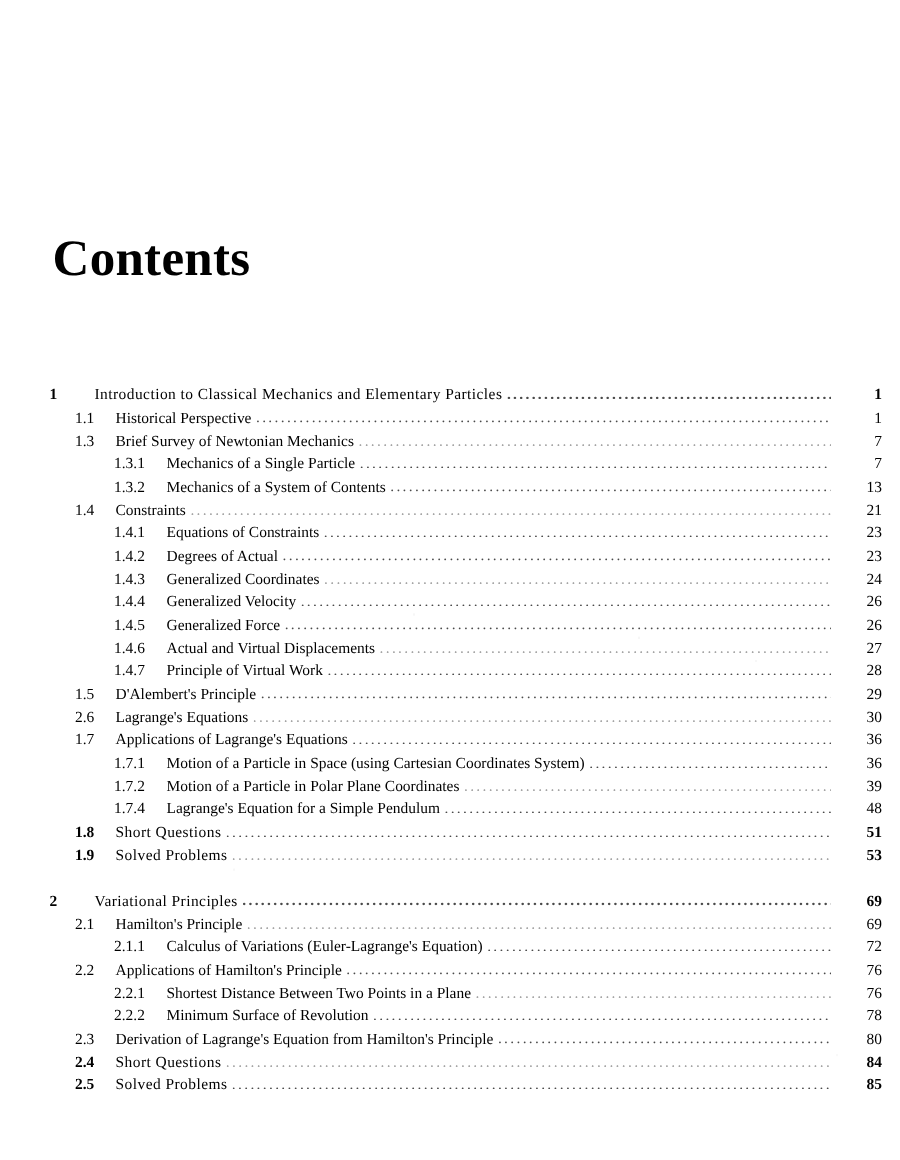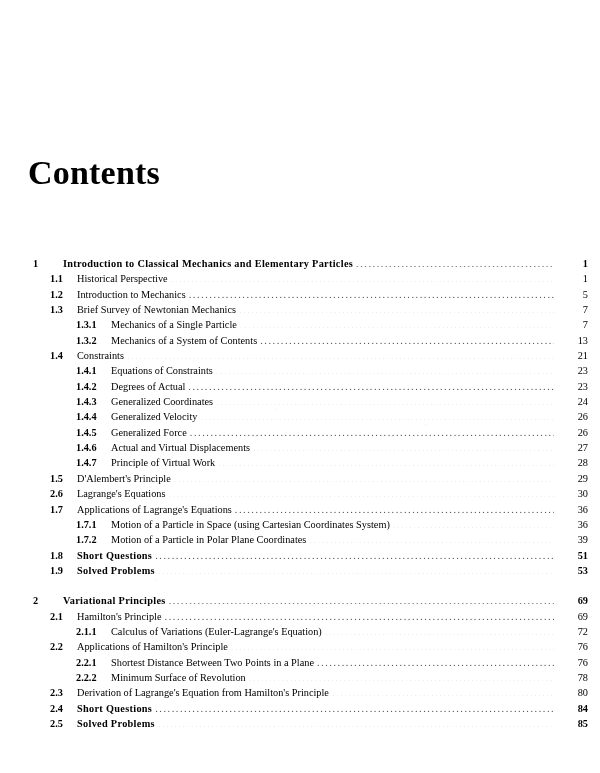--- a/index.html
+++ b/index.html
@@ -31,21 +31,21 @@
       radial-gradient(circle at 84% 57%, rgba(120,120,120,0.25) 0.6px, transparent 1px),
       radial-gradient(circle at 26% 75%, rgba(120,120,120,0.25) 0.6px, transparent 1px),
       radial-gradient(circle at 62% 86%, rgba(120,120,120,0.22) 0.6px, transparent 1px),
       radial-gradient(circle at 8% 84%, rgba(120,120,120,0.22) 0.6px, transparent 1px),
       radial-gradient(circle at 93% 91%, rgba(120,120,120,0.20) 0.6px, transparent 1px);
     background-size: 100% 100%;
   }
 
   #page-title {
     position: absolute;
-    left: 28px;
+    left: 35px;
     top: 132px;
     font-size: 34px;
     font-weight: 700;
     letter-spacing: 0.2px;
     font-family: "Liberation Serif", "DejaVu Serif", serif;
     line-height: 1.05;
     text-align: center;
   }
 
   #toc {
@@ -64,21 +64,20 @@
     white-space: nowrap;
   }
 
   .toc-gap {
     height: 15.0px;
   }
 
   .num {
     flex: 0 0 auto;
     text-align: left;
-    font-weight: bold;
   }
 
   .label {
     flex: 0 0 auto;
     padding-right: 3px;
   }
 
   .leader {
     flex: 1 1 auto;
     overflow: hidden;
@@ -106,21 +105,21 @@
   .lvl-chapter .num   { width: 20px; margin-left: 33px; }
   .lvl-chapter .label { margin-left: 10px; font-weight: 700; letter-spacing: 0.25px; }
   .lvl-chapter        { font-weight: 700; }
 
   .lvl-section .num   { width: 22px; margin-left: 50px; }
   .lvl-section .label { margin-left: 5px; text-align: center; }
 
   .lvl-sub .num       { width: 30px; margin-left: 76px; }
   .lvl-sub .label     { margin-left: 5px; }
 
-  .bold .label { font-weight: 700; letter-spacing: 0.3px; }
+  .bold .label { font-weight: 400; letter-spacing: 0.3px; }
   .bold .num   { font-weight: 700; }
   .bold .page  { font-weight: 700; }
 
   .lvl-chapter .page { font-weight: 700; }
 </style>
 </head>
 <body>
 
 <div id="paper-texture"></div>
 
@@ -133,26 +132,20 @@
       <span class="leader"></span>
       <span class="page">1</span>
     </div>
     <div class="toc-row lvl-section">
       <span class="num">1.1</span>
       <span class="label">Historical Perspective</span>
       <span class="leader"></span>
       <span class="page">1</span>
     </div>
     <div class="toc-row lvl-section">
-      <span class="num">1.2</span>
-      <span class="label">Introduction to Mechanics</span>
-      <span class="leader"></span>
-      <span class="page">5</span>
-    </div>
-    <div class="toc-row lvl-section">
       <span class="num">1.3</span>
       <span class="label">Brief Survey of Newtonian Mechanics</span>
       <span class="leader"></span>
       <span class="page">7</span>
     </div>
     <div class="toc-row lvl-sub">
       <span class="num">1.3.1</span>
       <span class="label">Mechanics of a Single Particle</span>
       <span class="leader"></span>
       <span class="page">7</span>
@@ -233,20 +226,26 @@
       <span class="num">1.7.1</span>
       <span class="label">Motion of a Particle in Space (using Cartesian Coordinates System)</span>
       <span class="leader"></span>
       <span class="page">36</span>
     </div>
     <div class="toc-row lvl-sub">
       <span class="num">1.7.2</span>
       <span class="label">Motion of a Particle in Polar Plane Coordinates</span>
       <span class="leader"></span>
       <span class="page">39</span>
+    </div>
+    <div class="toc-row lvl-sub">
+      <span class="num">1.7.4</span>
+      <span class="label">Lagrange's Equation for a Simple Pendulum</span>
+      <span class="leader"></span>
+      <span class="page">48</span>
     </div>
     <div class="toc-row lvl-section bold">
       <span class="num">1.8</span>
       <span class="label">Short Questions</span>
       <span class="leader"></span>
       <span class="page">51</span>
     </div>
     <div class="toc-row lvl-section bold">
       <span class="num">1.9</span>
       <span class="label">Solved Problems</span>

